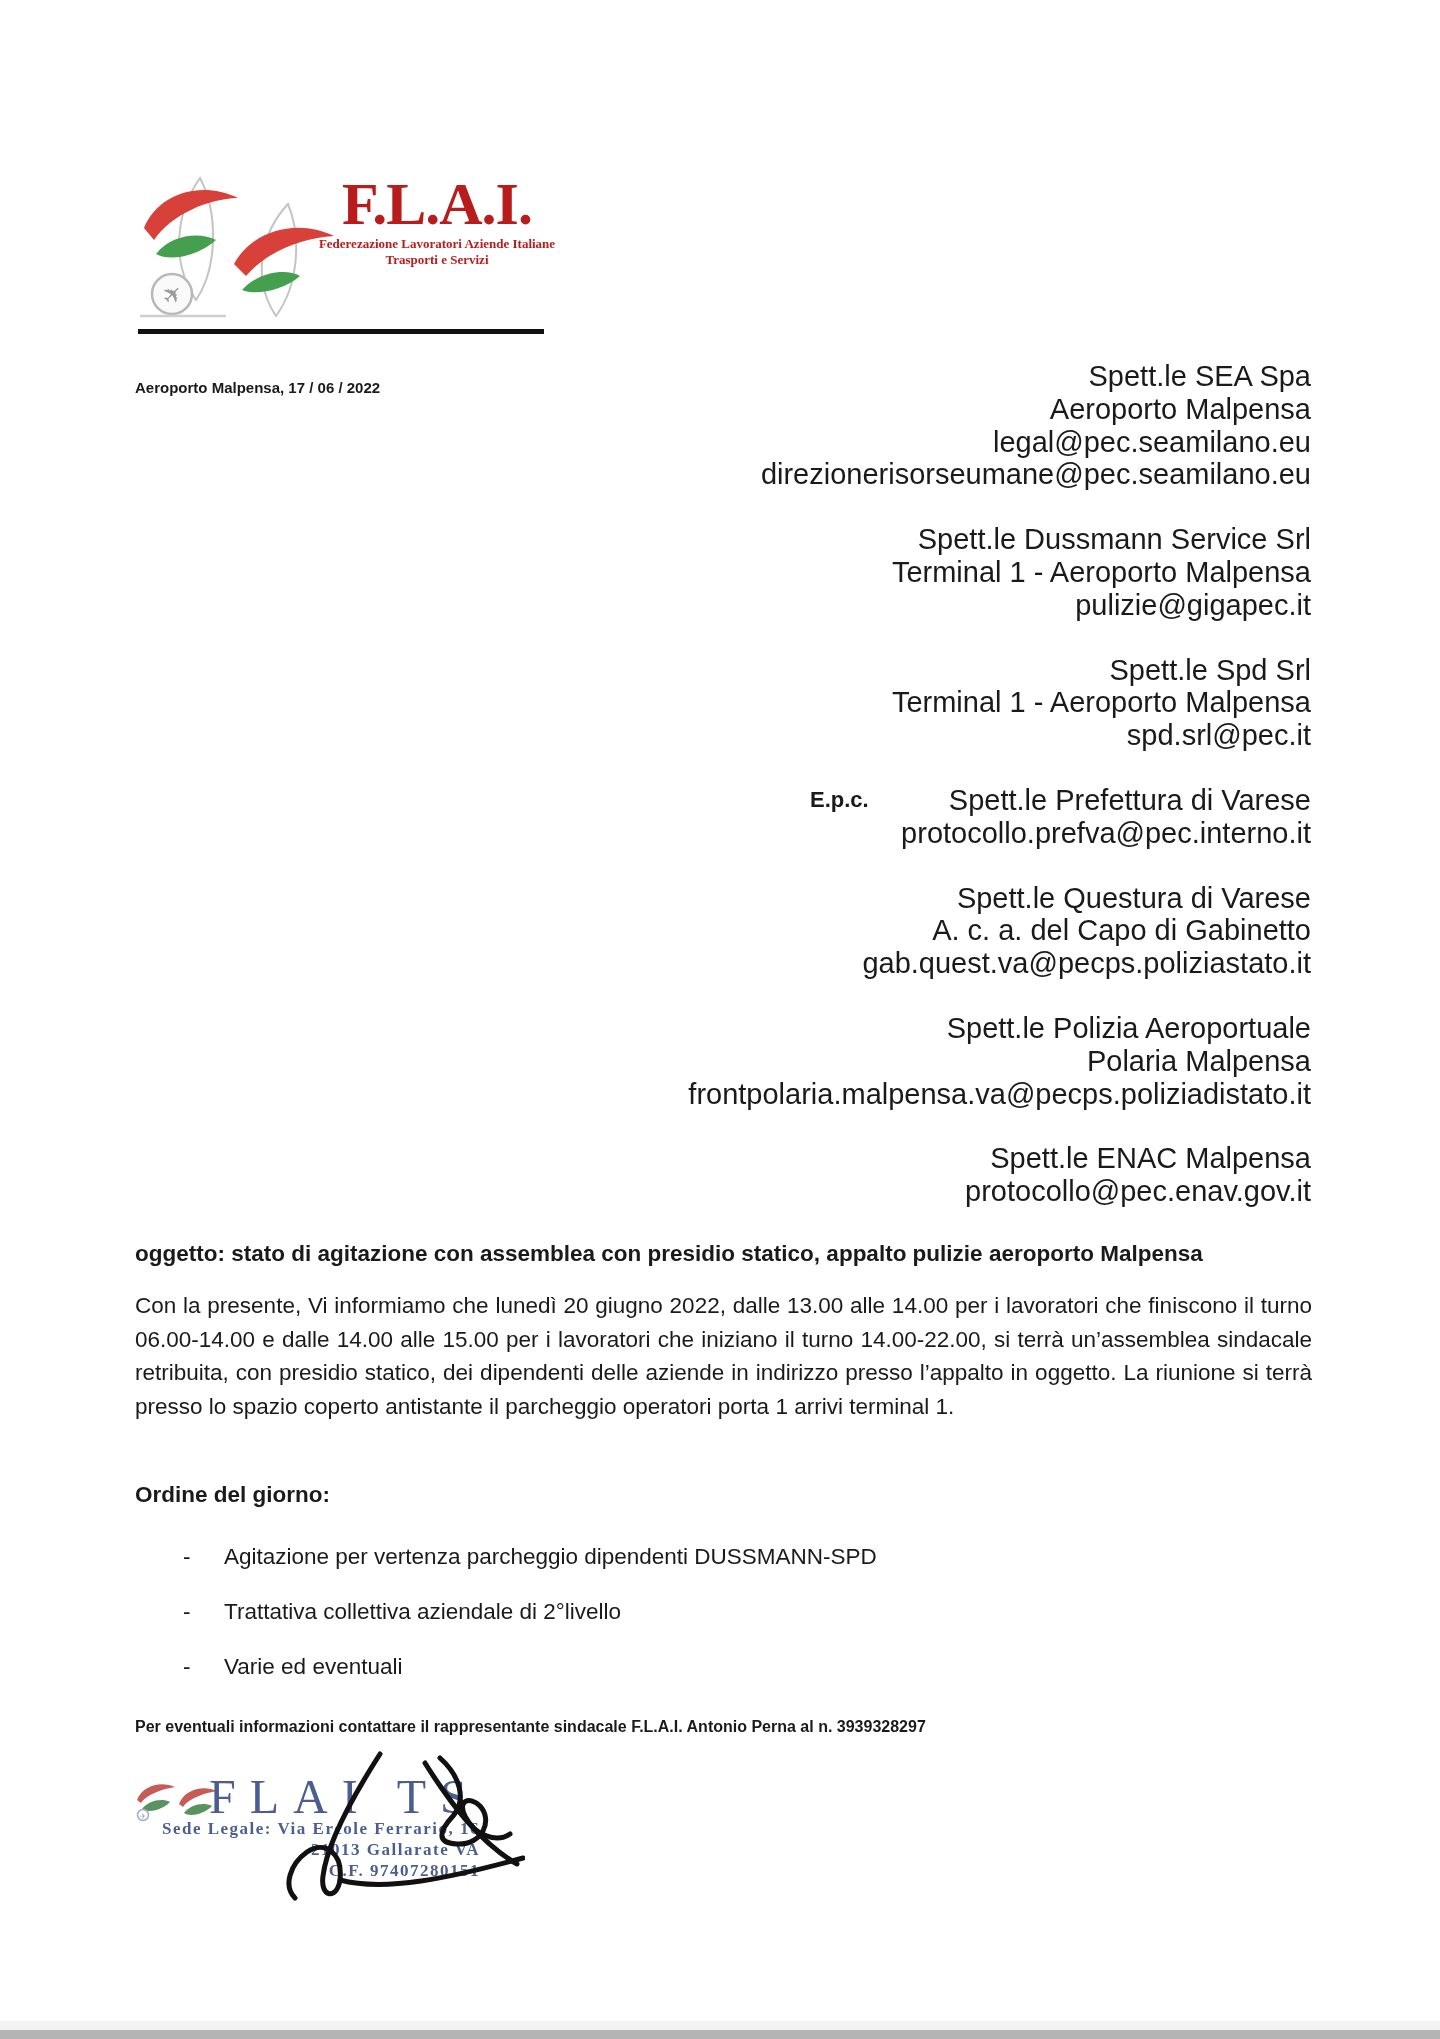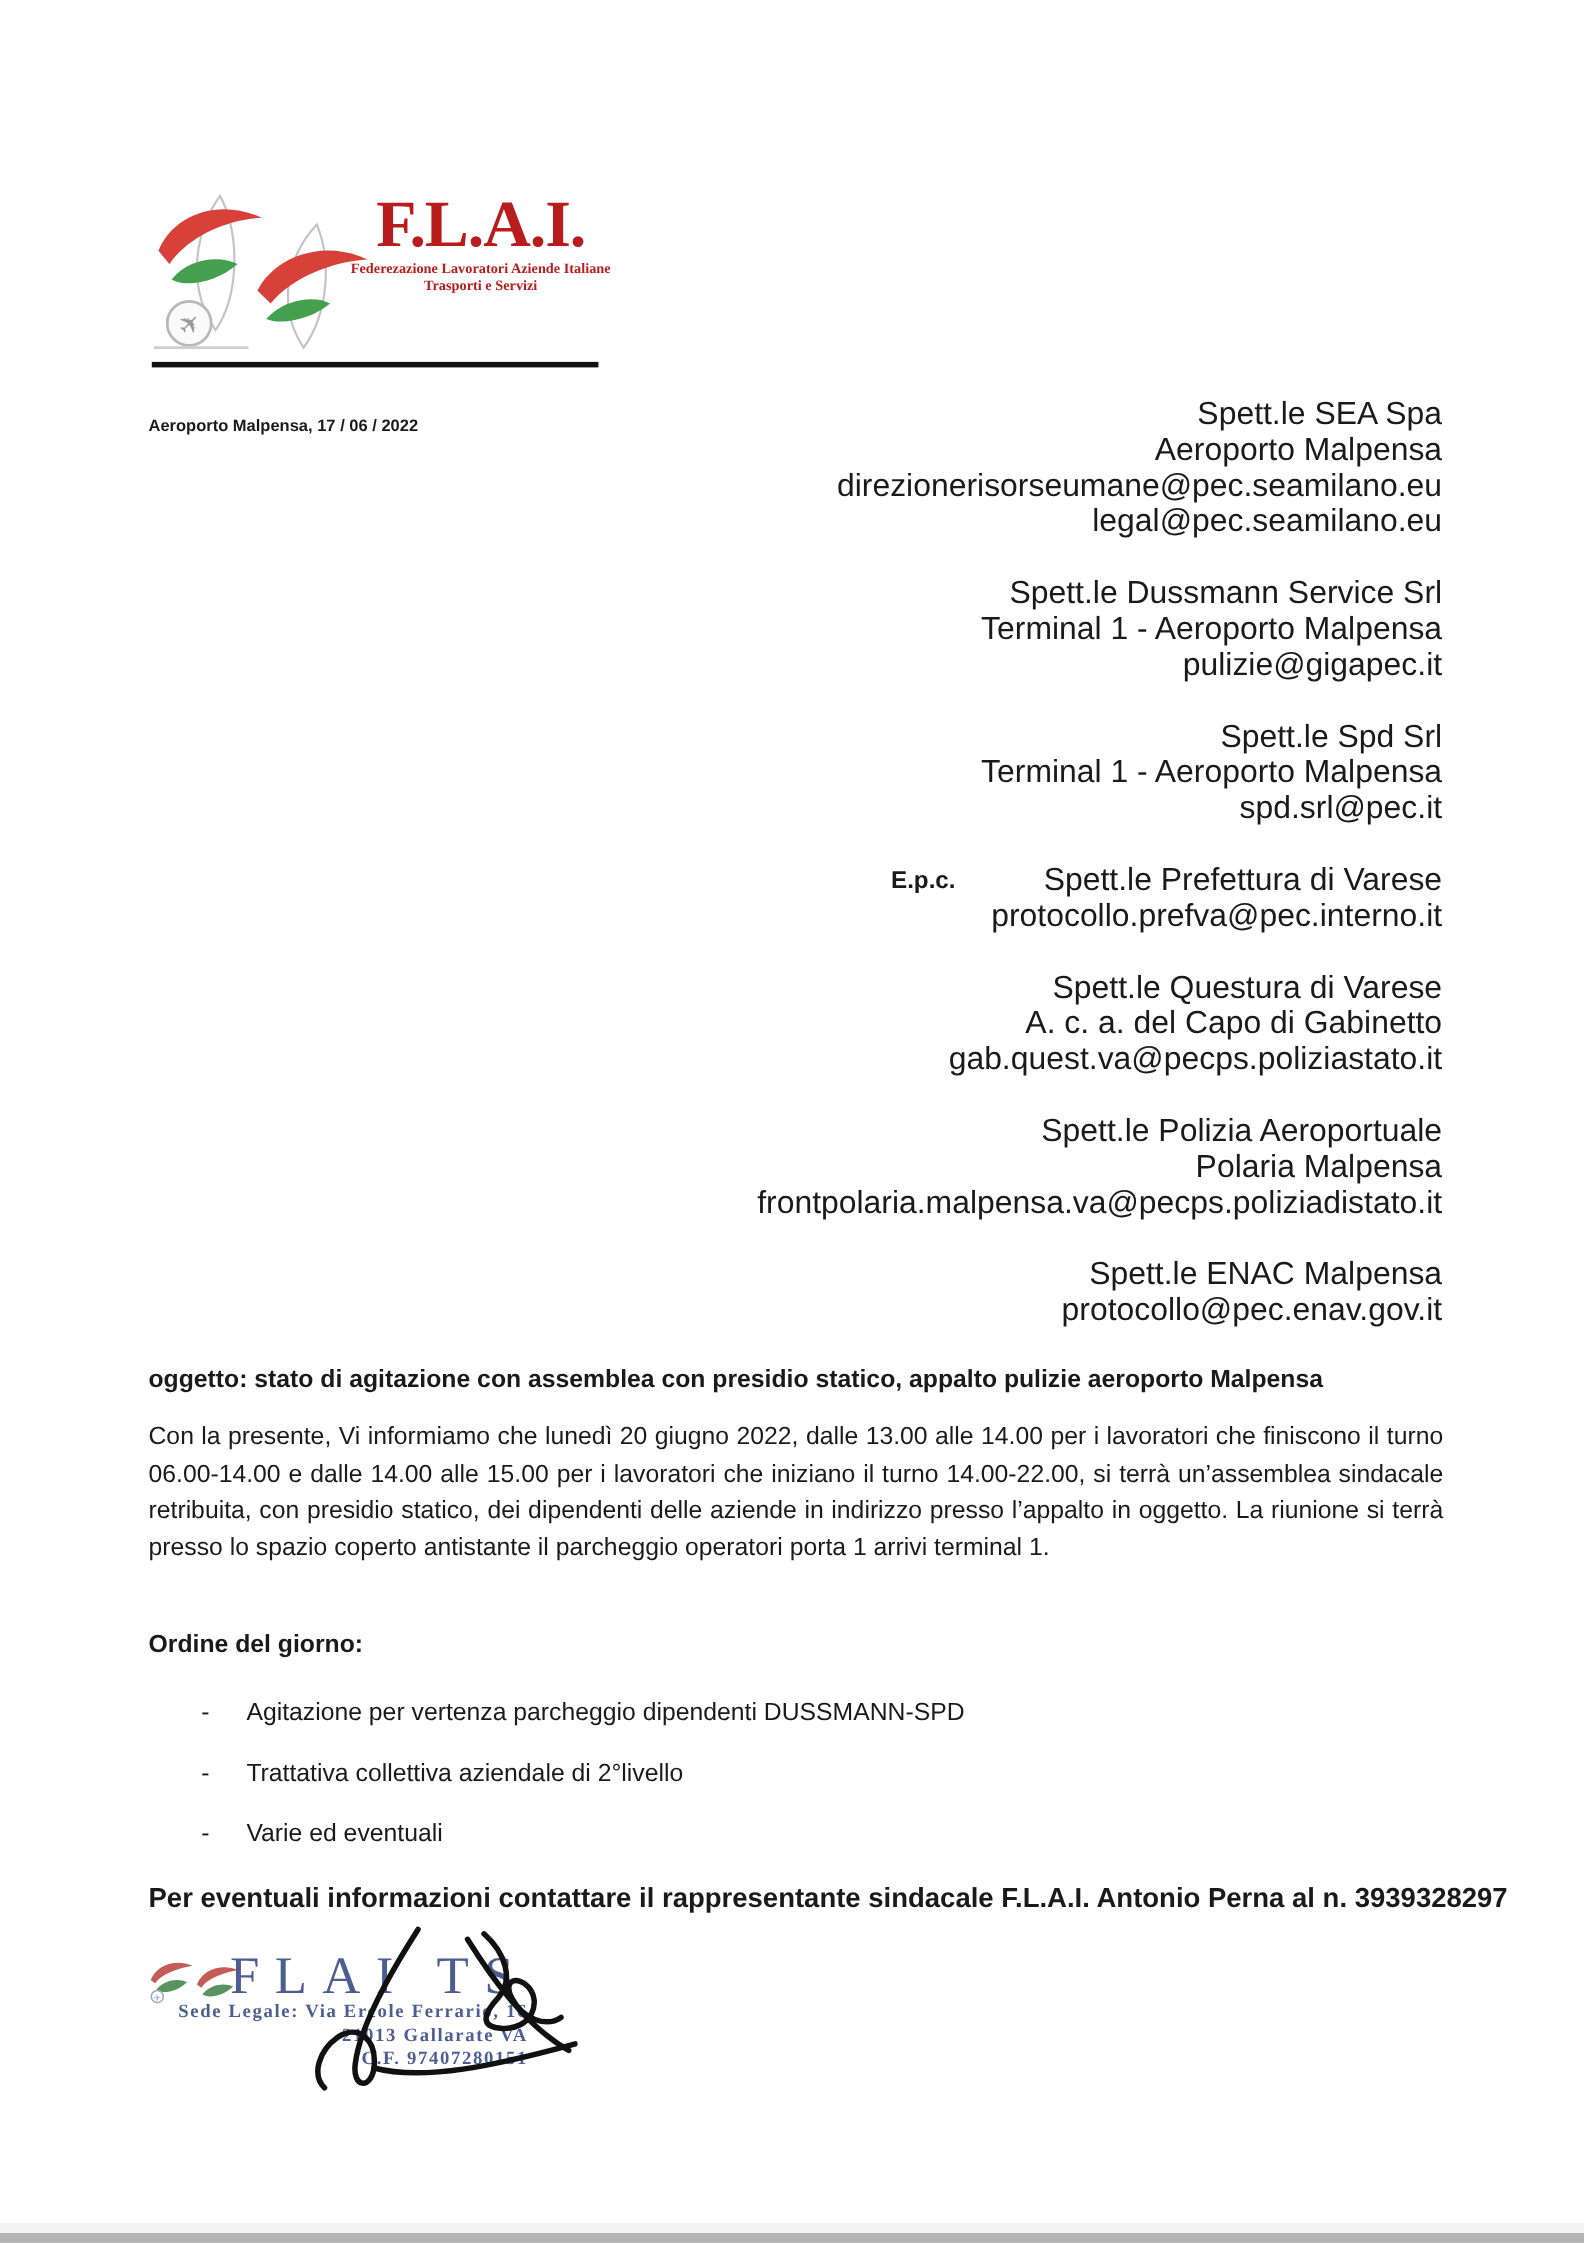--- a/index.html
+++ b/index.html
@@ -30,21 +30,21 @@
   
   .subject{position:absolute;left:135px;top:1237px;width:1180px;font-size:22.5px;font-weight:bold;line-height:33px;}
   .body-par{
     position:absolute;left:135px;top:1289px;width:1177px;margin:0;
     font-size:22.5px;line-height:33.5px;text-align:justify;
   }
   .agenda-title{position:absolute;left:135px;top:1478px;font-size:22.5px;font-weight:bold;line-height:33px;}
   .agenda{position:absolute;left:135px;top:1540px;width:1180px;margin:0;padding:0;list-style:none;}
   .agenda li{position:relative;padding-left:89px;font-size:22.5px;line-height:33px;margin-bottom:22px;}
   .agenda .dash{position:absolute;left:48px;top:0;}
-  .contact{position:absolute;left:135px;top:1710px;font-size:25px;font-weight:bold;line-height:33px;}
+  .contact{position:absolute;left:135px;top:1710px;font-size:16px;font-weight:bold;line-height:33px;}
   
   .stamp-area{position:absolute;left:135px;top:1778px;width:345px;height:110px;color:#3d5188;opacity:.92;}
   .stamp-leaves{position:absolute;left:0;top:2px;}
   .stamp-acronym{
     position:absolute;left:74px;top:-4px;width:266px;text-align:center;
     font-family:"Liberation Serif", serif;font-size:48px;line-height:46px;letter-spacing:14px;white-space:nowrap;
   }
   .stamp-lines{position:absolute;left:0;top:40px;width:345px;text-align:right;
     font-family:"Liberation Serif", serif;font-weight:bold;font-size:17px;line-height:21px;letter-spacing:1.5px;}
   .signature{position:absolute;left:225px;top:1748px;}
@@ -76,22 +76,22 @@
     </div>
   </div>
   <div class="logo-rule"></div>
 
   <div class="dateline">Aeroporto Malpensa, 17 / 06 / 2022</div>
 
   <div class="recipients">
     <div class="rblock">
       <div class="rline">Spett.le SEA Spa</div>
       <div class="rline">Aeroporto Malpensa</div>
+      <div class="rline">legal@pec.seamilano.eu</div>
       <div class="rline">direzionerisorseumane@pec.seamilano.eu</div>
-      <div class="rline">legal@pec.seamilano.eu</div>
     </div>
     <div class="rblock">
       <div class="rline">Spett.le Dussmann Service Srl</div>
       <div class="rline">Terminal 1 - Aeroporto Malpensa</div>
       <div class="rline">pulizie@gigapec.it</div>
     </div>
     <div class="rblock">
       <div class="rline">Spett.le Spd Srl</div>
       <div class="rline">Terminal 1 - Aeroporto Malpensa</div>
       <div class="rline">spd.srl@pec.it</div>

